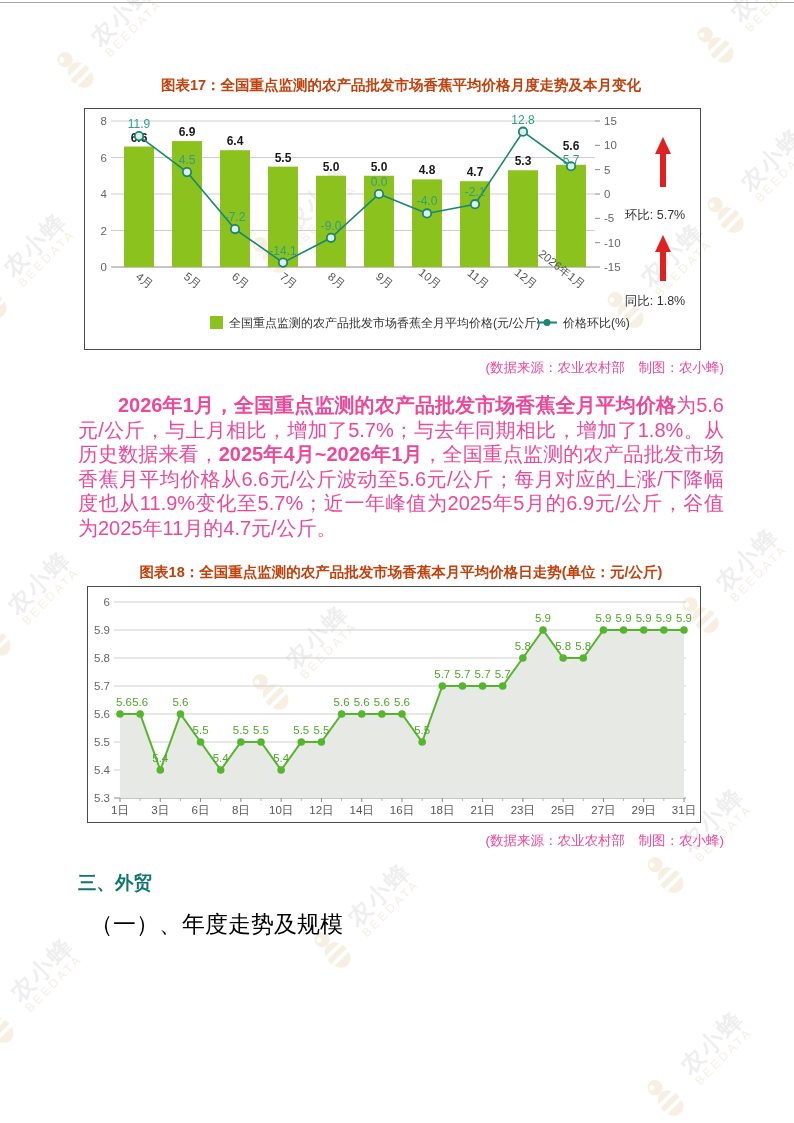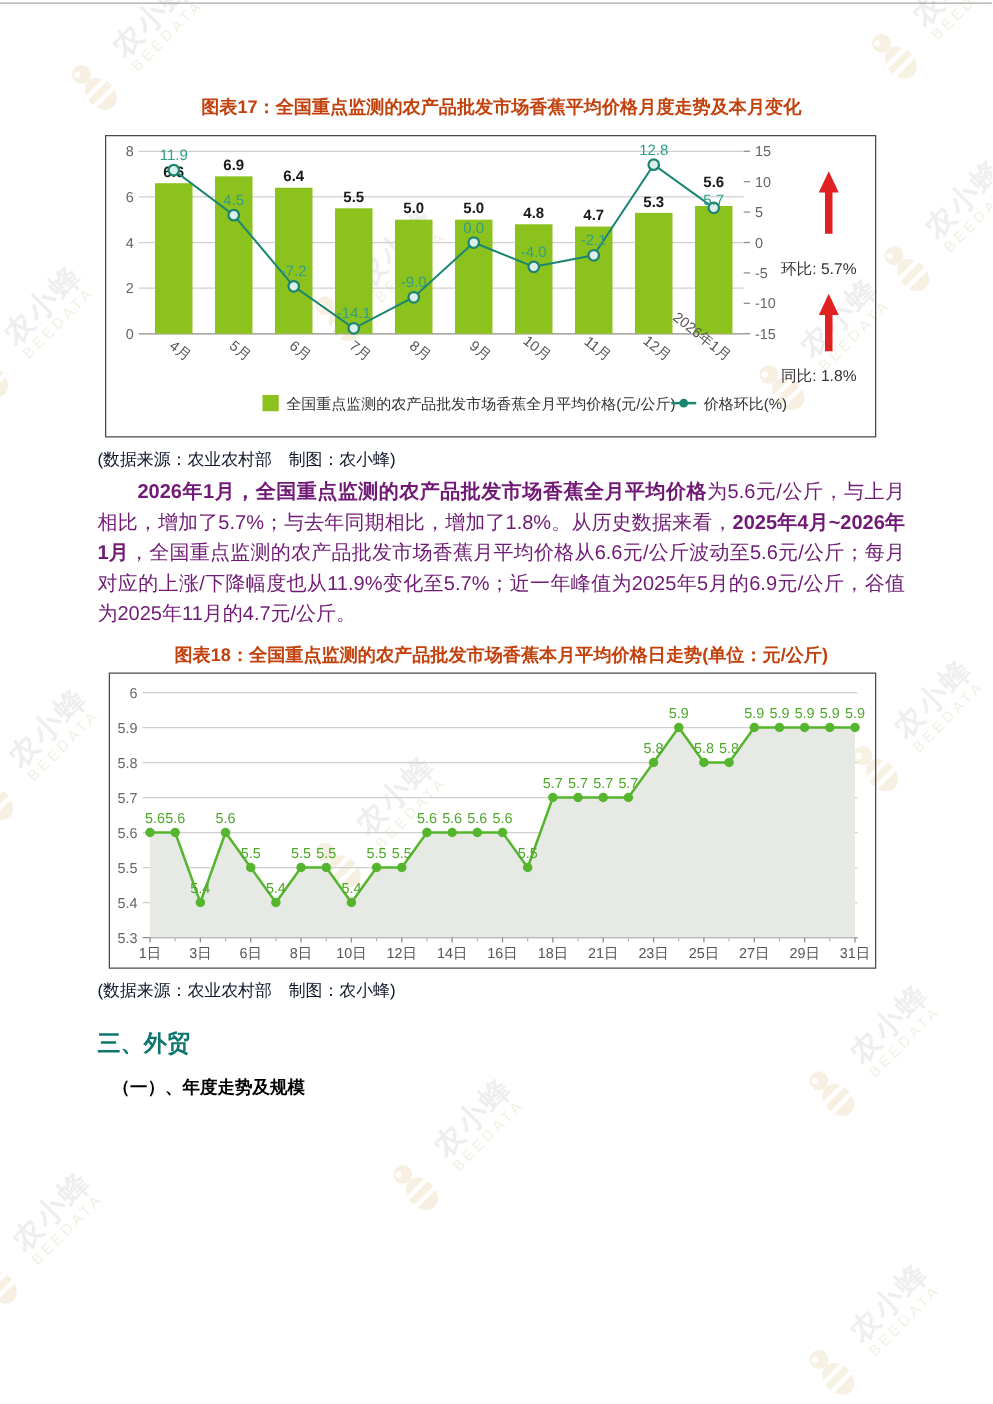--- a/index.html
+++ b/index.html
@@ -25,28 +25,28 @@
     margin:0 auto;text-align:center;color:#c2410c;font-size:14.5px;
     font-weight:bold;
   }
   .fig-title.first{padding-top:76px;}
   .chart-frame{
     position:relative;background:transparent;border:1px solid #4a4a4a;
     box-sizing:border-box;
   }
   #chart1-frame{width:617px;height:242px;margin:13px 0 0 6px;}
   #chart2-frame{width:614px;height:237px;margin:4px 0 0 9px;}
-  .fig-source{text-align:left;color:#0f172a;font-size:13.5px;margin-top:9px;}
+  .fig-source{text-align:right;color:#ec4899;font-size:13.5px;margin-top:9px;}
   .para{
-    font-size:16px;line-height:24.5px;text-align:justify;margin:5px 0 0 0;
-    text-indent:2em;color:#701a75;
+    font-size:20px;line-height:24.5px;text-align:justify;margin:16px 0 0 0;
+    text-indent:2em;color:#ec4899;
   }
   .para b{font-weight:bold;}
   .h-section{font-size:18.5px;font-weight:bold;color:#0f766e;margin:20px 0 0 0;}
-  .h-sub{font-size:14px;font-weight:bold;color:#000;margin:14px 0 0 12px;}
+  .h-sub{font-size:23px;font-weight:normal;color:#000;margin:14px 0 0 12px;}
   .para.last{line-height:26px;}
   svg{display:block;overflow:visible;}
   svg text{font-family:"Liberation Sans","DejaVu Sans",sans-serif;}
 </style>
 </head>
 <body>
 
 <div class="page">
   <div class="topline"></div>
   <div class="wm-layer" id="wm-layer">
@@ -339,21 +339,21 @@
           <line x1="452" x2="472" y1="213.5" y2="213.5" stroke="#1A8672" stroke-width="2"></line>
           <circle cx="462" cy="213.5" r="3.5" fill="#1A8672"></circle>
           <text x="478" y="218" text-anchor="start" font-size="12" fill="#333">价格环比(%)</text>
         </svg>
       </div>
 
     <div class="fig-source">(数据来源：农业农村部　制图：农小蜂)</div>
 
     <p class="para"><b>2026年1月，全国重点监测的农产品批发市场香蕉全月平均价格</b><span>为5.6元/公斤，与上月相比，增加了5.7%；与去年同期相比，增加了1.8%。从历史数据来看，</span><b>2025年4月~2026年1月</b><span>，全国重点监测的农产品批发市场香蕉月平均价格从6.6元/公斤波动至5.6元/公斤；每月对应的上涨/下降幅度也从11.9%变化至5.7%；近一年峰值为2025年5月的6.9元/公斤，谷值为2025年11月的4.7元/公斤。</span></p>
 
-    <div class="fig-title" style="margin-top:10px;">图表18：全国重点监测的农产品批发市场香蕉本月平均价格日走势(单位：元/公斤)</div>
+    <div class="fig-title" style="margin-top:23px;">图表18：全国重点监测的农产品批发市场香蕉本月平均价格日走势(单位：元/公斤)</div>
 
     <div class="chart-frame" id="chart2-frame">
         <svg width="612" height="235" viewBox="0 0 612 235">
           <line x1="26" x2="598" y1="15" y2="15" stroke="#CFCFCF" stroke-width="1"></line>
           <text x="22" y="19" text-anchor="end" font-size="11.5" fill="#666">6</text>
           <line x1="26" x2="598" y1="42.9999999999999" y2="42.9999999999999" stroke="#CFCFCF" stroke-width="1"></line>
           <text x="22" y="46.9999999999999" text-anchor="end" font-size="11.5" fill="#666">5.9</text>
           <line x1="26" x2="598" y1="71.00000000000006" y2="71.00000000000006" stroke="#CFCFCF" stroke-width="1"></line>
           <text x="22" y="75.00000000000006" text-anchor="end" font-size="11.5" fill="#666">5.8</text>
           <line x1="26" x2="598" y1="98.99999999999994" y2="98.99999999999994" stroke="#CFCFCF" stroke-width="1"></line>

